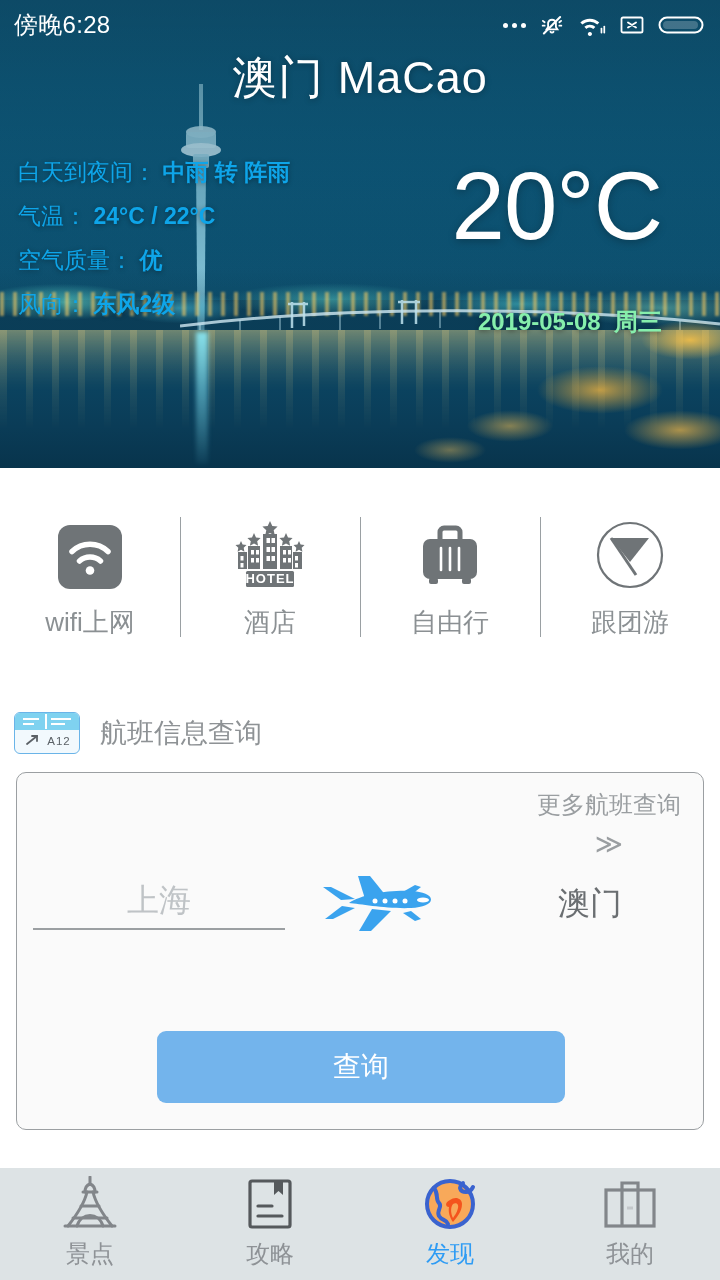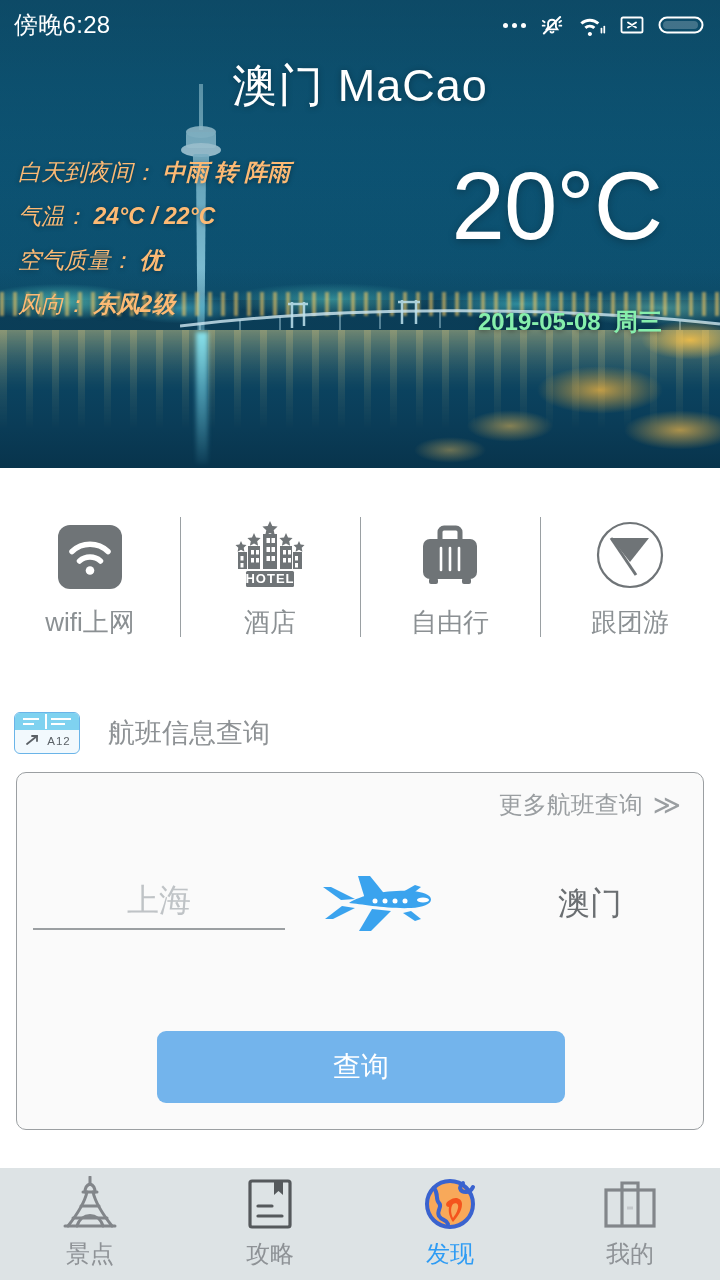--- a/index.html
+++ b/index.html
@@ -90,29 +90,28 @@
     padding: 4px 16px 0 14px;
     color: #ffffff;
   }
   .status-clock { font-size: 24px; letter-spacing: .3px; }
   .status-icons { display: flex; align-items: center; gap: 13px; }
   .dots { display: flex; gap: 4px; align-items: center; }
   .dots i { width: 5px; height: 5px; border-radius: 50%; background: #fff; display: block; }
 
   
   .city-title {
-    position: absolute; top: 56px; left: 0; width: 720px;
+    position: absolute; top: 48px; left: 0; width: 720px;
     text-align: center; color: #fff;
     font-size: 45px; font-weight: 400; letter-spacing: 1px;
     text-shadow: 0 1px 6px rgba(0,0,0,.30);
   }
   .wx-left {
-    position: absolute; left: 18px; top: 150px; color: #fdba74;
+    position: absolute; left: 18px; top: 150px; color: #0ea5e9;
     text-shadow: 0 1px 5px rgba(0,0,0,.38);
-    font-style: italic;
   }
   .wx-row { font-size: 23px; line-height: 44px; white-space: nowrap; }
   .wx-row b { font-weight: 700; }
   .temp-big {
     position: absolute; right: 58px; top: 150px;
     color: #fff; font-size: 96px; line-height: 112px; font-weight: 300;
     letter-spacing: -1px; text-shadow: 0 2px 8px rgba(0,0,0,.26);
   }
   .date-line {
     position: absolute; right: 58px; top: 306px;
@@ -134,36 +133,36 @@
   .quick-item + .quick-item::before {
     content: ""; position: absolute; left: 0; top: 8px;
     width: 1px; height: 120px; background: #9aa0a3;
   }
   .quick-ico { height: 72px; display: flex; align-items: flex-end; justify-content: center; }
   .quick-label { margin-top: 14px; font-size: 26px; color: #8b9093; }
 
   
   .flight-head {
     position: absolute; left: 14px; top: 712px;
-    display: flex; align-items: center; gap: 28px;
+    display: flex; align-items: center; gap: 20px;
   }
   .flight-badge {
     width: 66px; height: 42px; border-radius: 6px;
     border: 1.5px solid #6ab4e8; background: #f2f9fd;
     overflow: hidden; position: relative;
   }
   .flight-head-label { font-size: 27px; color: #8e9295; }
 
   .card {
     position: absolute; left: 16px; top: 772px; width: 688px; height: 358px;
     border: 1px solid #9b9fa2; border-radius: 10px; background: #fafafa;
   }
   .more-link {
     position: absolute; right: 22px; top: 16px;
-    font-size: 24px; color: #9a9ea1; display: flex; align-items: center; gap: 10px;
+    font-size: 24px; color: #9a9ea1; display: flex; align-items: center; gap: 10px; flex-direction: column;
   }
   .more-chevron { font-size: 27px; color: #9a9ea1; line-height: 1; }
 
   .route {
     position: absolute; left: 0; top: 86px; width: 688px; height: 90px;
     display: flex; align-items: center;
   }
   .route-from {
     width: 252px; margin-left: 16px; text-align: center;
     border-bottom: 2px solid #9b9fa2; padding-bottom: 5px;

